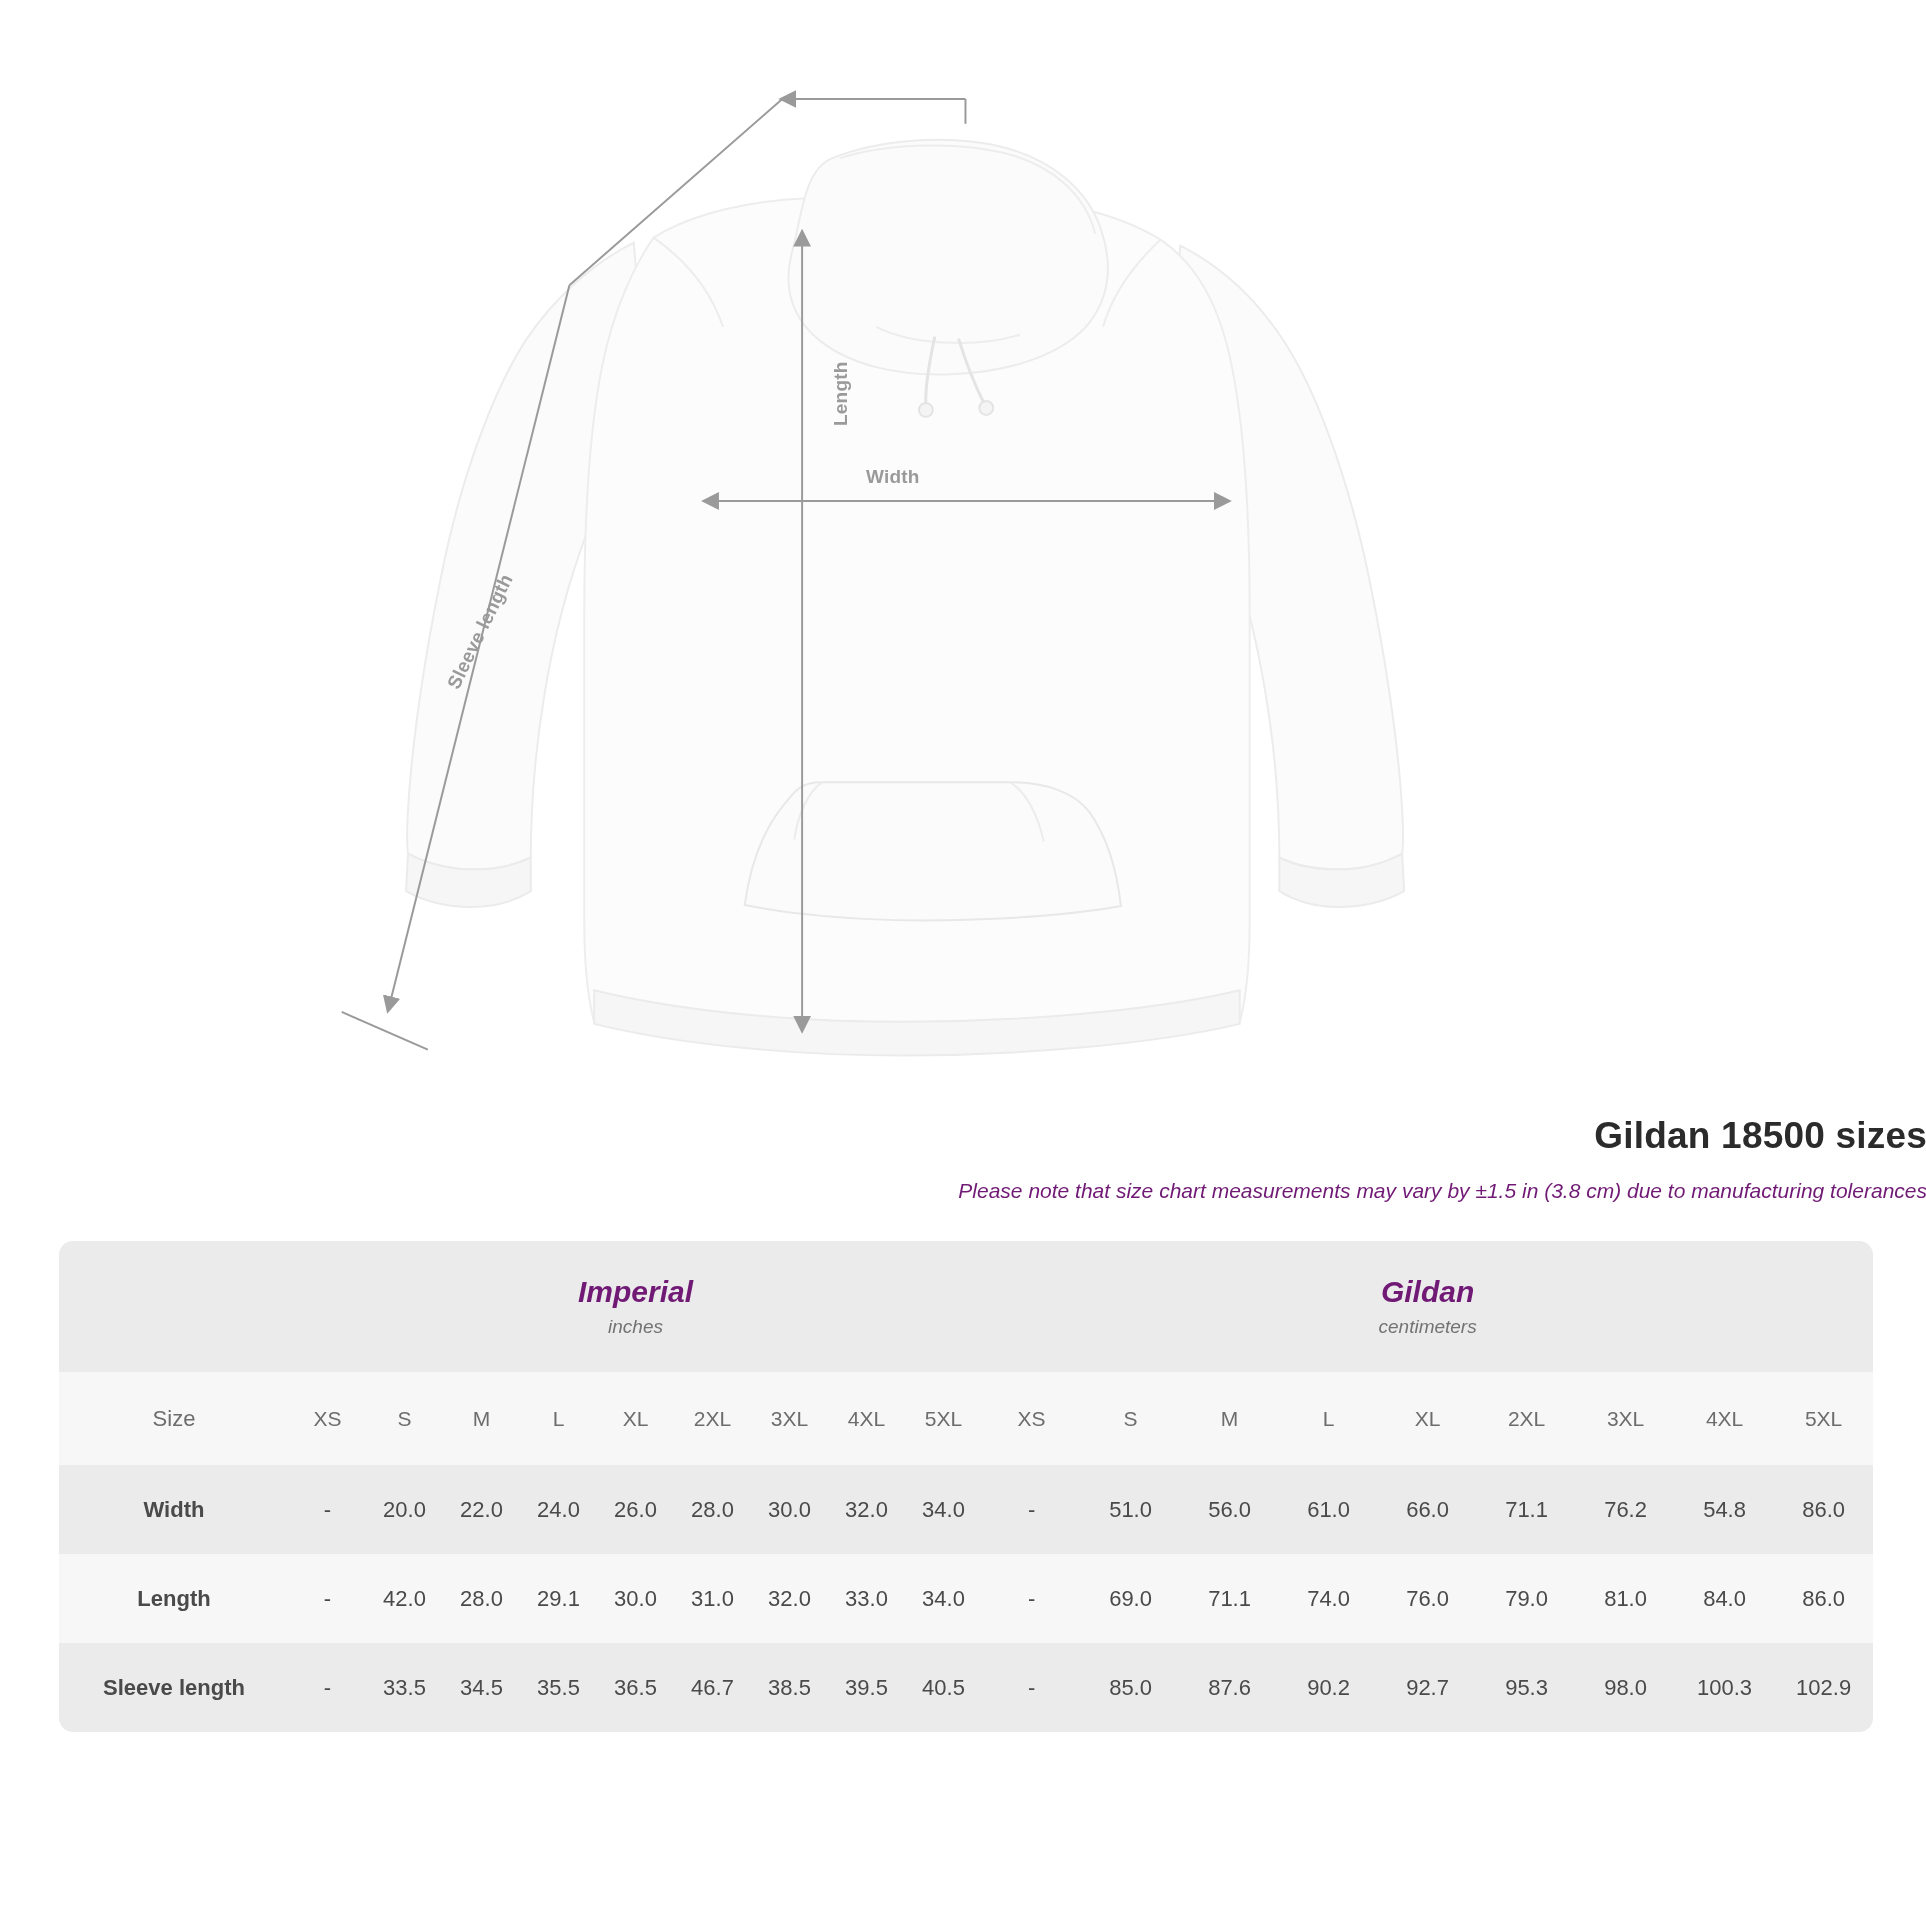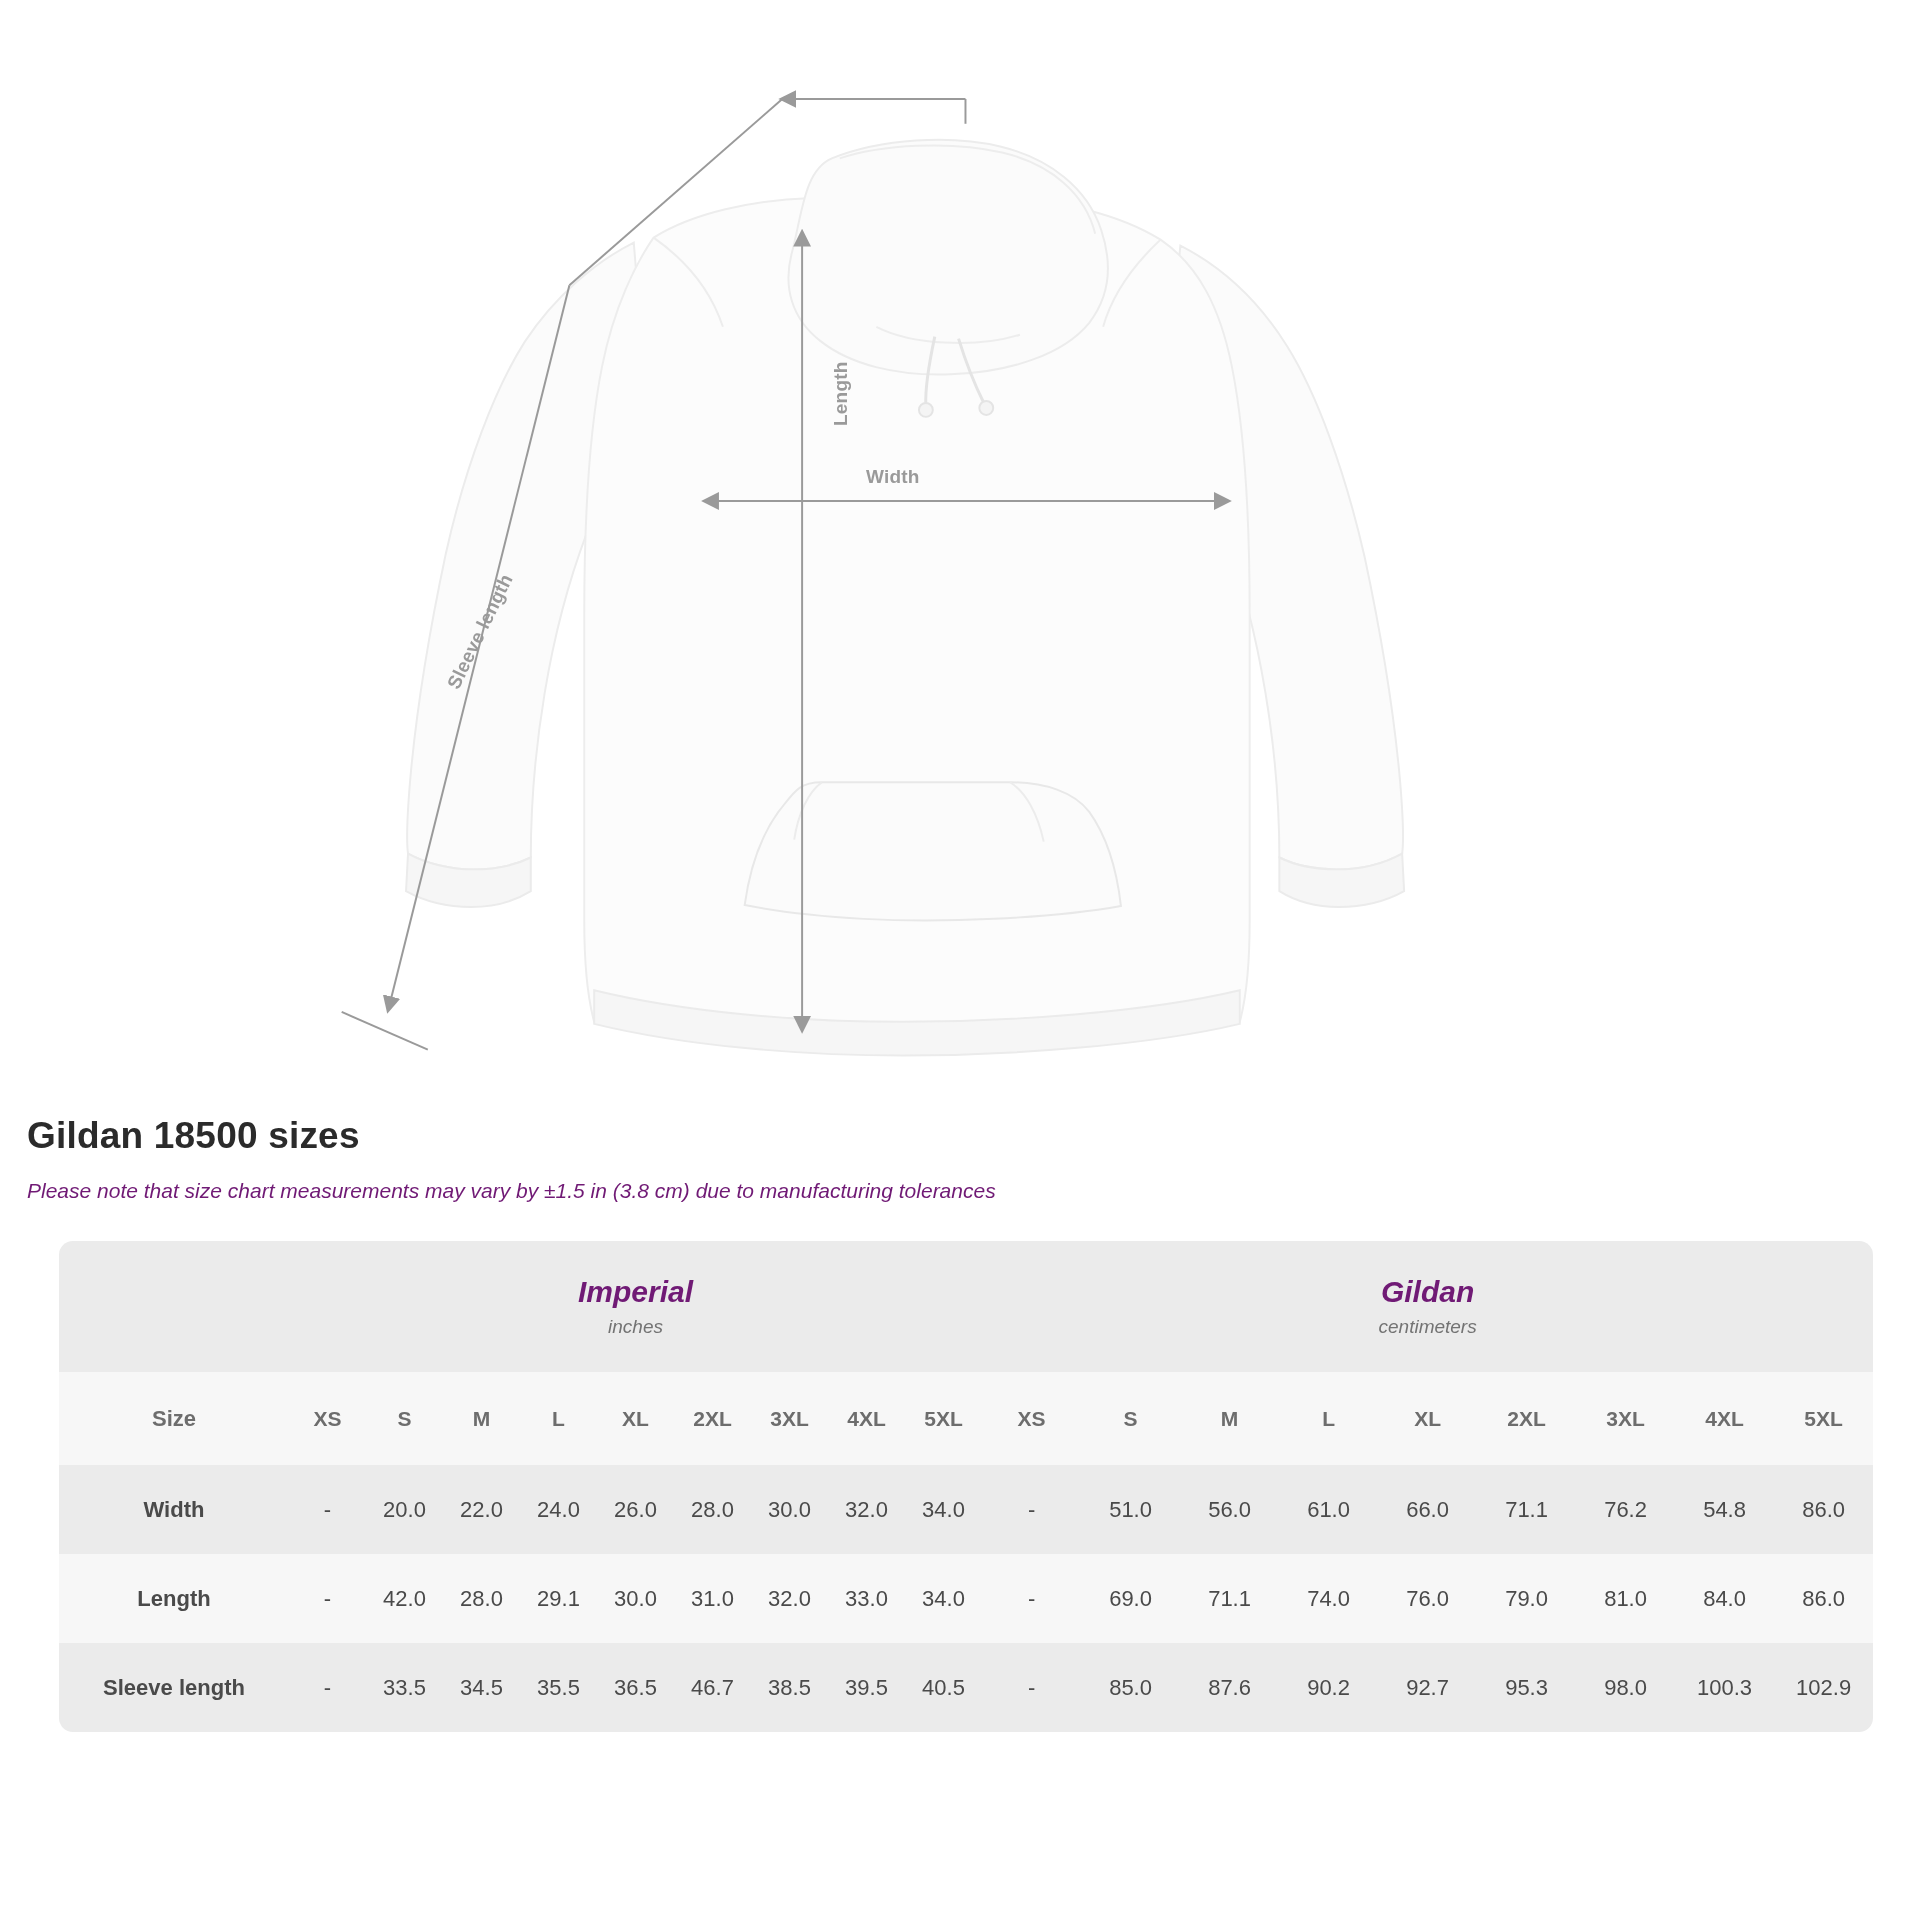--- a/index.html
+++ b/index.html
@@ -47,23 +47,22 @@
     white-space: nowrap;
   }
   .dim-label.diagonal {
     transform: rotate(-64deg);
     transform-origin: left top;
     white-space: nowrap;
   }
 
   
   .title-block {
-    text-align: left;
+    text-align: right;
     margin-top: 6px;
-    padding-left: 27px;
   }
   .chart-title {
     font-size: 37px;
     font-weight: bold;
     color: #2b2b2b;
     margin: 0;
     letter-spacing: 0.2px;
   }
   .chart-subtitle {
     font-size: 21px;
@@ -103,21 +102,21 @@
     color: #737373;
     margin-top: 6px;
   }
   .corner-tl { border-top-left-radius: 14px; }
   .corner-tr { border-top-right-radius: 14px; }
 
   .head-row td {
     background: #f7f7f7;
     height: 91px;
     font-size: 21px;
-    font-weight: bold;
+    font-weight: normal;
     color: #6d6d6d;
   }
   .head-row td.rowlabel {
     font-size: 22px;
   }
 
   .data-row td {
     height: 87px;
     font-size: 22px;
     color: #4a4a4a;

